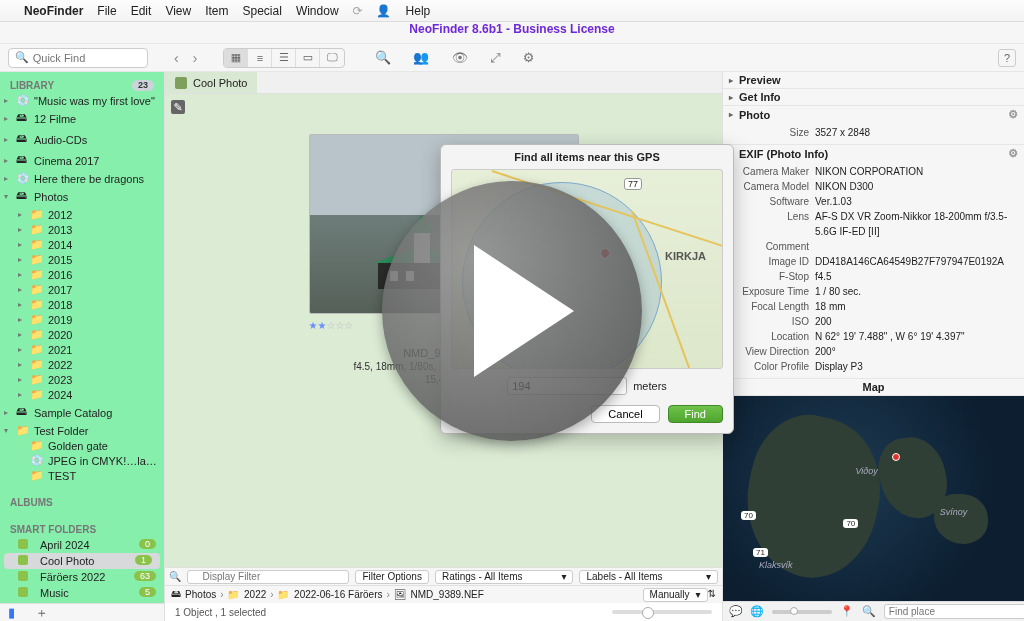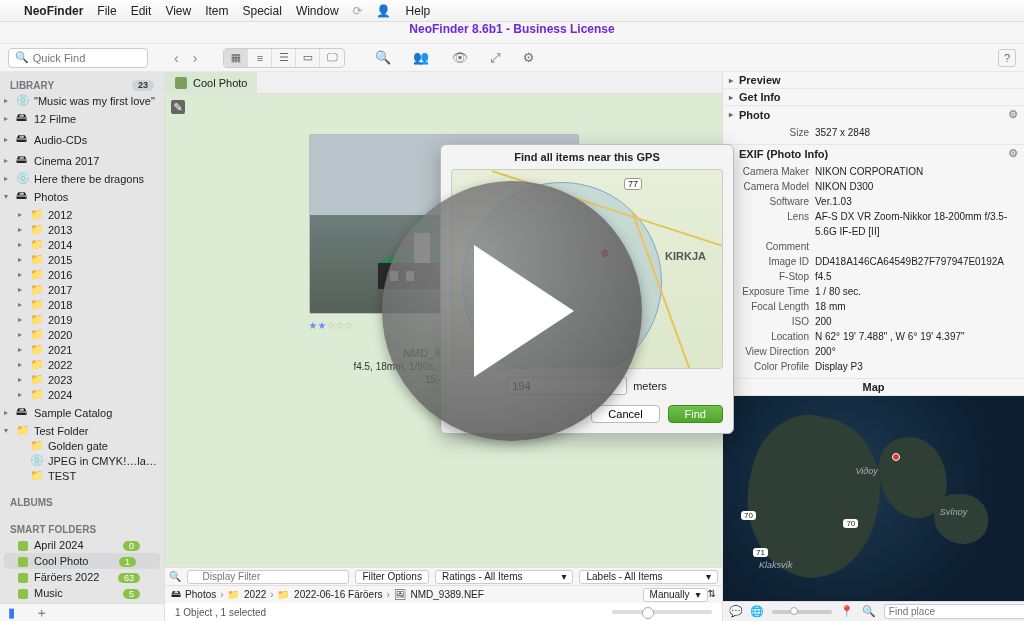--- a/index.html
+++ b/index.html
@@ -19,29 +19,29 @@
 .search-box input { border: none; outline: none; font-size: 11px; width: 100%; color: #888; }
 .nav-arrows { display: flex; margin-left: 20px; gap: 14px; color: #888; font-size: 14px; }
 .seg { display: flex; border: 1px solid #ccc; border-radius: 4px; overflow: hidden; margin-left: 20px; }
 .seg span { width: 24px; height: 18px; display: flex; align-items: center; justify-content: center; font-size: 11px; border-right: 1px solid #ddd; color: #666; }
 .seg span:last-child { border-right: none; }
 .seg span.active { background: #ddd; }
 .icon-btns { display: flex; gap: 22px; margin-left: 24px; color: #777; font-size: 13px; }
 .help-btn { margin-left: auto; border: 1px solid #ccc; border-radius: 3px; width: 18px; height: 18px; display: flex; align-items: center; justify-content: center; font-size: 11px; color: #666; }
 
 
-.sidebar { position: absolute; left: 0; top: 72px; bottom: 18px; width: 165px; background: #e5e5e5; border-right: 1px solid #e0e0e0; overflow-y: auto; padding: 4px 0; font-size: 11px; }
+.sidebar { position: absolute; left: 0; top: 72px; bottom: 18px; width: 165px; background: #86efac; border-right: 1px solid #e0e0e0; overflow-y: auto; padding: 4px 0; font-size: 11px; }
 .side-head { color: #777; font-weight: 600; font-size: 10px; padding: 4px 10px 2px; text-transform: uppercase; display: flex; justify-content: space-between; }
 .side-head .badge { background: #ccd3da; color: #333; font-size: 9px; border-radius: 8px; padding: 0 6px; }
 .tree-item { display: flex; align-items: center; padding: 1px 4px; gap: 4px; }
 .tree-item .chev { width: 8px; font-size: 8px; color: #777; }
 .tree-item .ico { width: 14px; font-size: 11px; }
 .tree-item .lbl { flex: 1; overflow: hidden; text-overflow: ellipsis; white-space: nowrap; }
 .tree-item.ind1 { padding-left: 18px; }
-.album-row { display: flex; align-items: flex-end; padding: 2px 24px 2px 18px; gap: 6px; }
+.album-row { display: flex; align-items: flex-start; padding: 2px 8px 2px 18px; gap: 12px; }
 .album-row .sq { width: 10px; height: 10px; background: #8bc34a; border-radius: 2px; }
 .album-row .name { flex: 1; }
 .album-row .pill { background: #8bc34a; color: #fff; font-size: 9px; border-radius: 8px; padding: 0 6px; }
 .album-row.selected { background: #d7d9db; border-radius: 4px; margin: 0 4px; padding-left: 14px; }
 
 
 .side-bottom { position: absolute; left: 0; bottom: 0; width: 165px; height: 18px; background: #f6f6f6; border-top: 1px solid #e0e0e0; border-right: 1px solid #e0e0e0; display: flex; align-items: center; padding: 0 8px; gap: 20px; color: #666; font-size: 13px; }
 
 
 .main { position: absolute; left: 165px; top: 72px; right: 302px; bottom: 18px; background: #fff; display: flex; flex-direction: column; }

